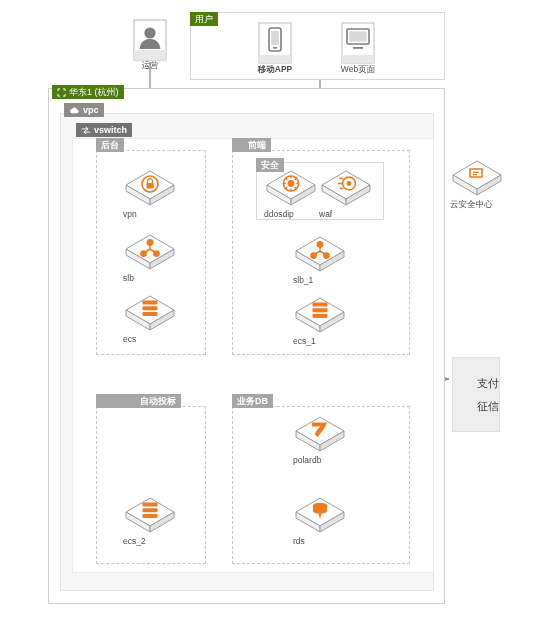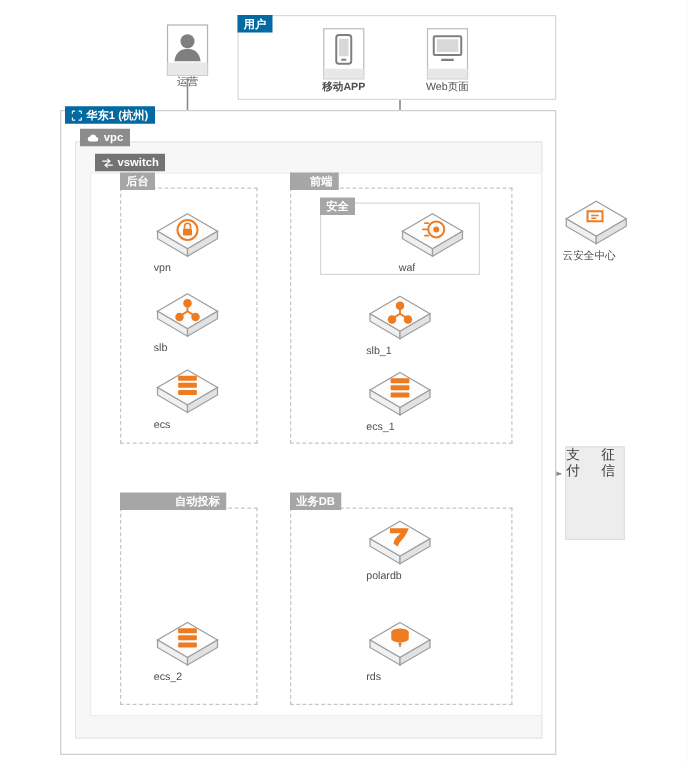--- a/index.html
+++ b/index.html
@@ -27,21 +27,21 @@
   .tag{
     position:absolute;
     display:flex;align-items:center;gap:3px;
     height:14px;
     padding:0 5px;
     font-size:9px;
     line-height:14px;
     white-space:nowrap;
     box-sizing:border-box;
   }
-  .tag-dark{background:#0369a1;color:#ffffff;font-weight:bold;}
+  .tag-dark{background:#4d7c0f;color:#ffffff;font-weight:normal;}
   .tag-gray{background:#8c8c8c;color:#ffffff;font-weight:bold;}
   .tag-mid{background:#737373;color:#ffffff;font-weight:bold;}
   .tag-light{background:#a6a6a6;color:#ffffff;font-weight:bold;}
 
   .tag svg{display:block;}
 
   
   .node{position:absolute;width:54px;text-align:left;}
   .node .cube{width:54px;height:40px;position:relative;}
   .node .cap{
@@ -51,22 +51,22 @@
 
   
   .flaticon{position:absolute;width:46px;text-align:center;}
   .flaticon .glyph{width:36px;height:40px;margin:0 auto;position:relative;}
   .flaticon .cap{font-size:8.5px;color:#4d4d4d;margin-top:2px;line-height:10px;white-space:nowrap;}
 
   
   .plainbox{
     position:absolute;box-sizing:border-box;
     background:#ededed;border:1px solid #e0e0e0;
-    display:flex;
-    align-items:flex-start;justify-content:center;
+    display:flex;flex-direction:column;
+    align-items:flex-end;justify-content:center;
     gap:10px;
     font-size:11px;color:#404040;
   }
   .plainbox div{line-height:13px;}
 
   
   #wires{position:absolute;left:0;top:0;width:550px;height:620px;pointer-events:none;}
 </style>
 </head>
 <body>
@@ -223,20 +223,36 @@
   <div class="box box-dashed" style="left:232px;top:150px;width:178px;height:205px;"></div>
   <div class="tag tag-light" style="left:232px;top:138px;padding-left:16px;">
     <span>前端</span>
   </div>
 
   <div class="box box-solid" style="left:256px;top:162px;width:128px;height:58px;"></div>
   <div class="tag tag-light" style="left:256px;top:158px;">
     <span>安全</span>
   </div>
 
+  <div class="node" style="left:264px;top:168px;">
+    <div class="cube">
+      <svg width="54" height="40" viewBox="0 0 54 40">
+        <path d="M27,3 L51,17 L27,31 L3,17 Z" fill="#fdfdfd" stroke="#9e9e9e" stroke-width="1"></path>
+        <path d="M3,17 L27,31 L27,37 L3,23 Z" fill="#f0f0f0" stroke="#9e9e9e" stroke-width="1"></path>
+        <path d="M51,17 L27,31 L27,37 L51,23 Z" fill="#e2e2e2" stroke="#9e9e9e" stroke-width="1"></path>
+        <circle cx="27" cy="15.5" r="7.6" fill="none" stroke="#ef7b21" stroke-width="1.5"></circle>
+        <circle cx="27" cy="15.5" r="3.4" fill="#ef7b21"></circle>
+        <g stroke="#ef7b21" stroke-width="1.4">
+          <path d="M27,8 v2.2 M27,20.8 v2.2 M19.4,15.5 h2.2 M32.4,15.5 h2.2"></path>
+          <path d="M21.6,10.1 l1.6,1.6 M30.8,19.3 l1.6,1.6 M32.4,10.1 l-1.6,1.6 M23.2,19.3 l-1.6,1.6"></path>
+        </g>
+      </svg>
+    </div>
+    <div class="cap">ddosdip</div>
+  </div>
 
   <div class="node" style="left:319px;top:168px;">
     <div class="cube">
       <svg width="54" height="40" viewBox="0 0 54 40">
         <path d="M27,3 L51,17 L27,31 L3,17 Z" fill="#fdfdfd" stroke="#9e9e9e" stroke-width="1"></path>
         <path d="M3,17 L27,31 L27,37 L3,23 Z" fill="#f0f0f0" stroke="#9e9e9e" stroke-width="1"></path>
         <path d="M51,17 L27,31 L27,37 L51,23 Z" fill="#e2e2e2" stroke="#9e9e9e" stroke-width="1"></path>
         <circle cx="30" cy="15.5" r="6.4" fill="none" stroke="#ef7b21" stroke-width="1.6"></circle>
         <circle cx="30" cy="15.5" r="2.4" fill="#ef7b21"></circle>
         <g stroke="#ef7b21" stroke-width="1.5" stroke-linecap="round">

